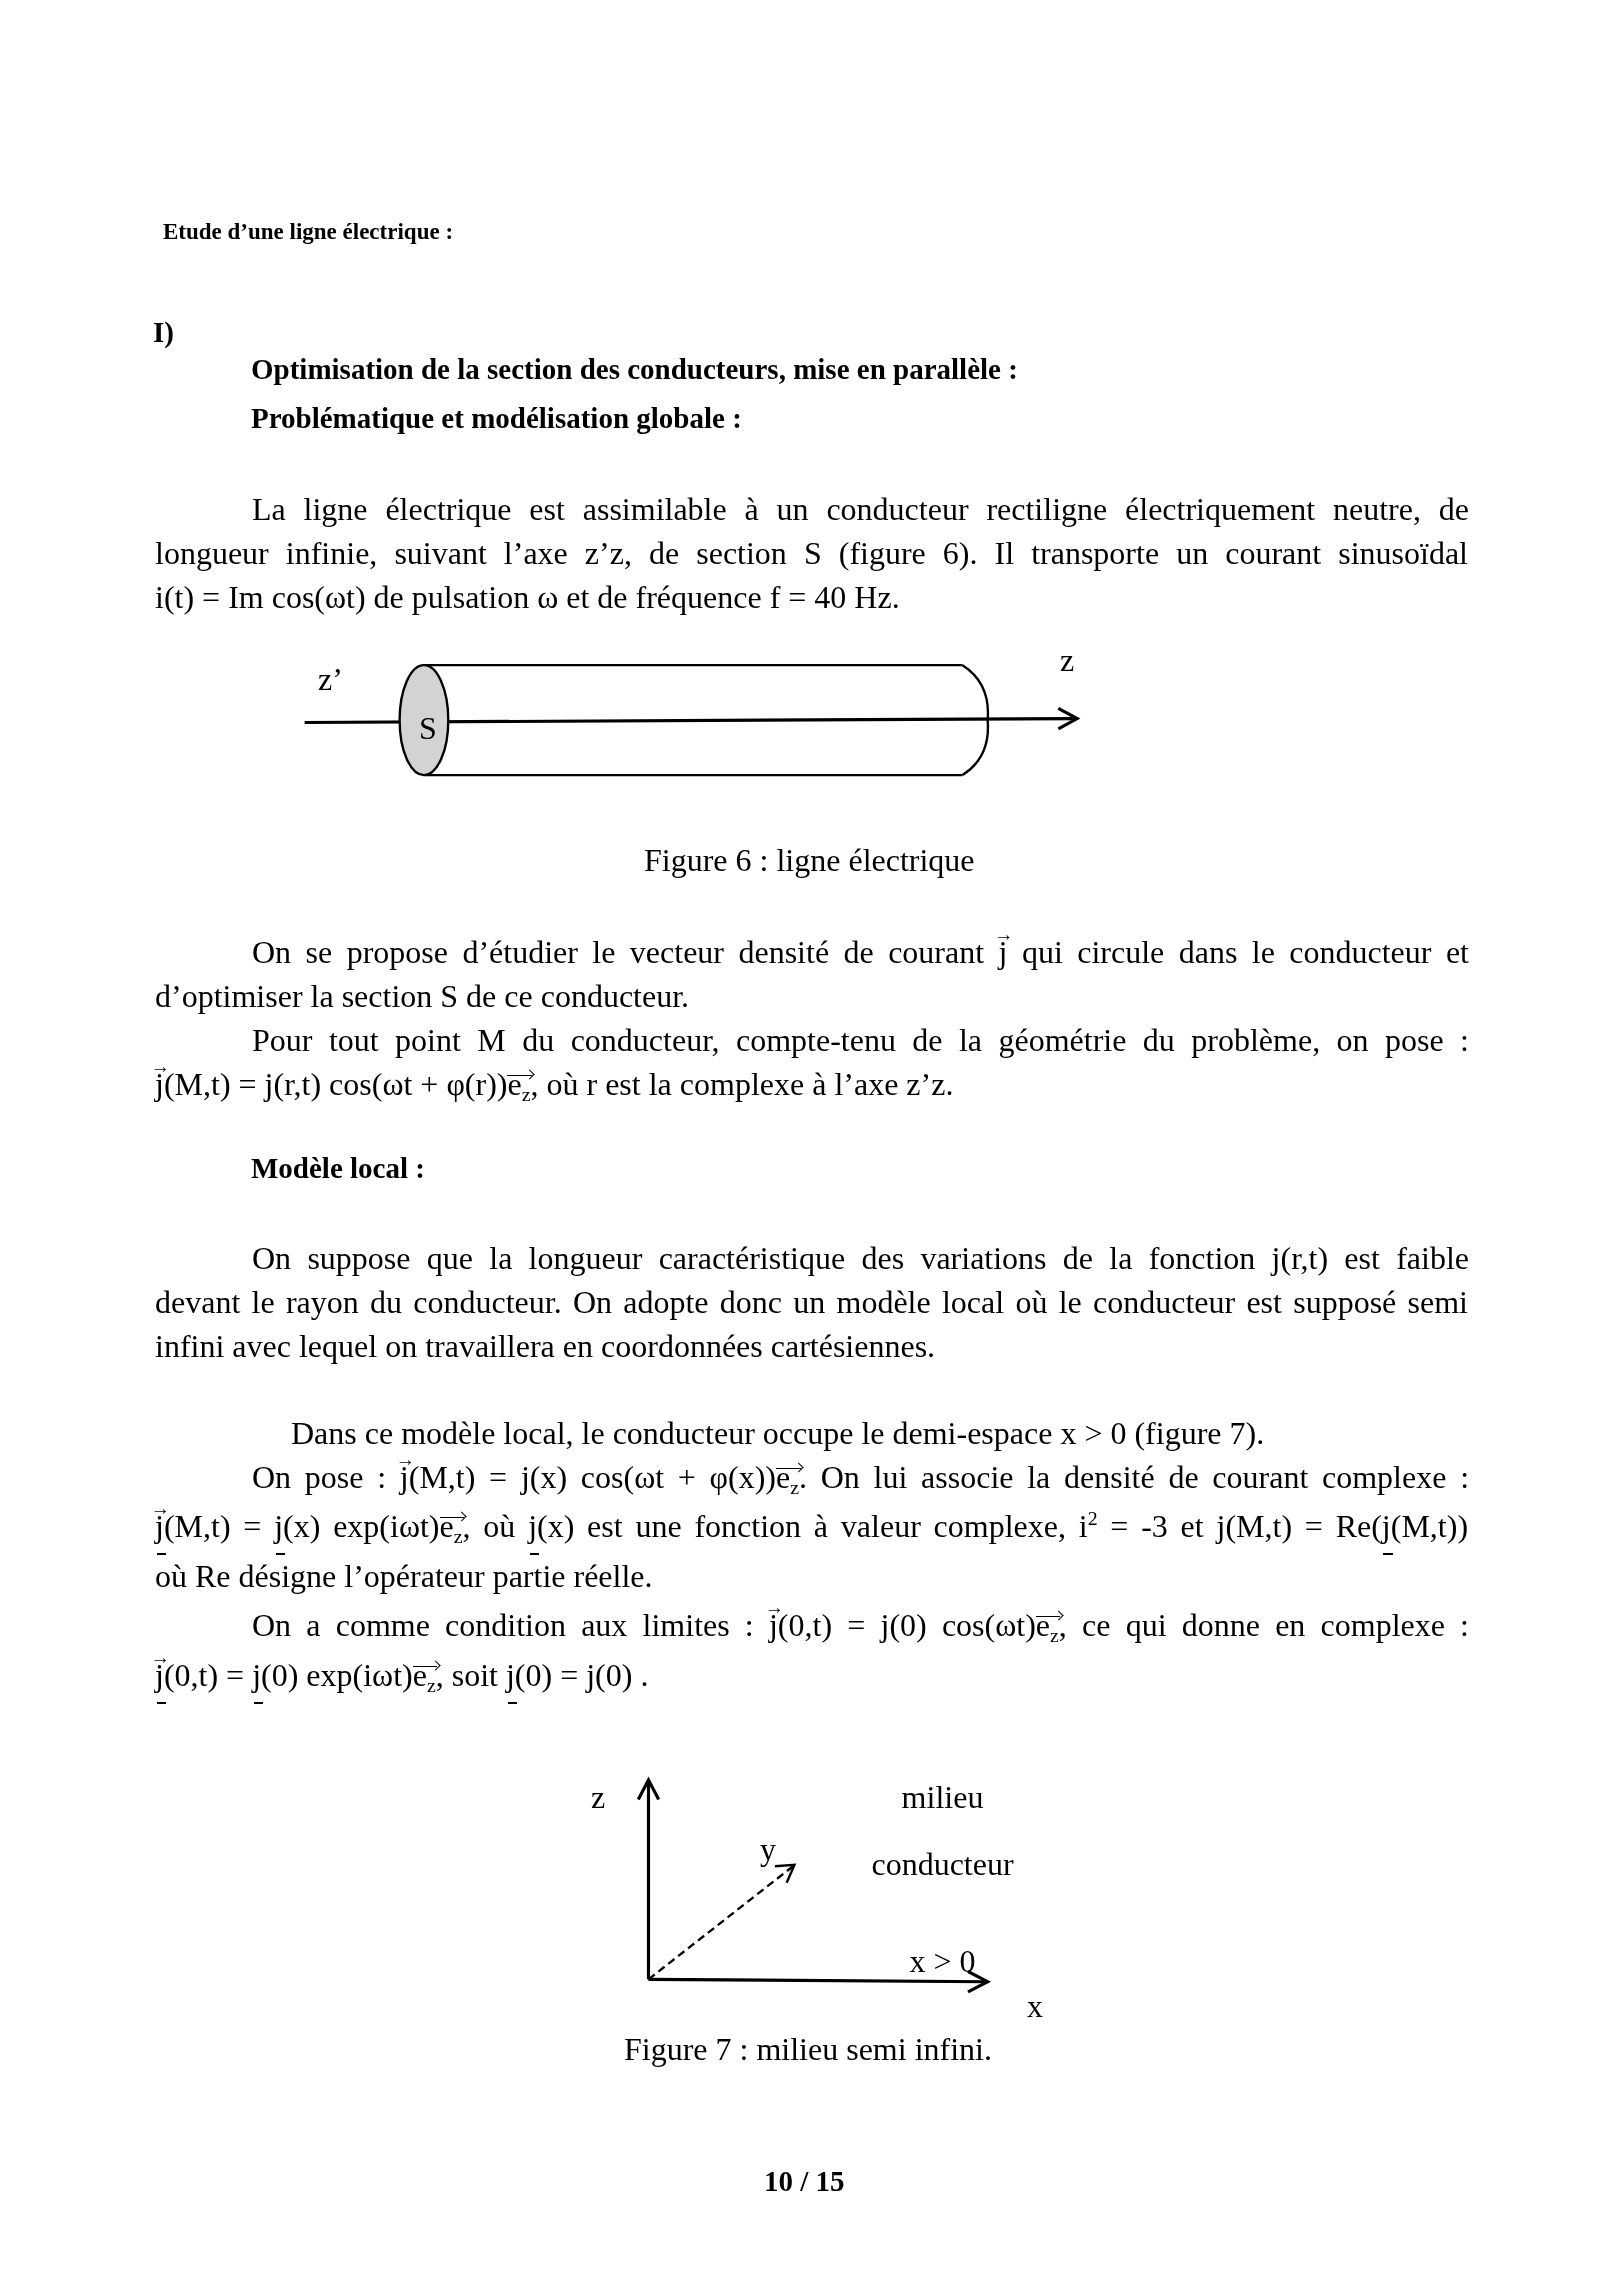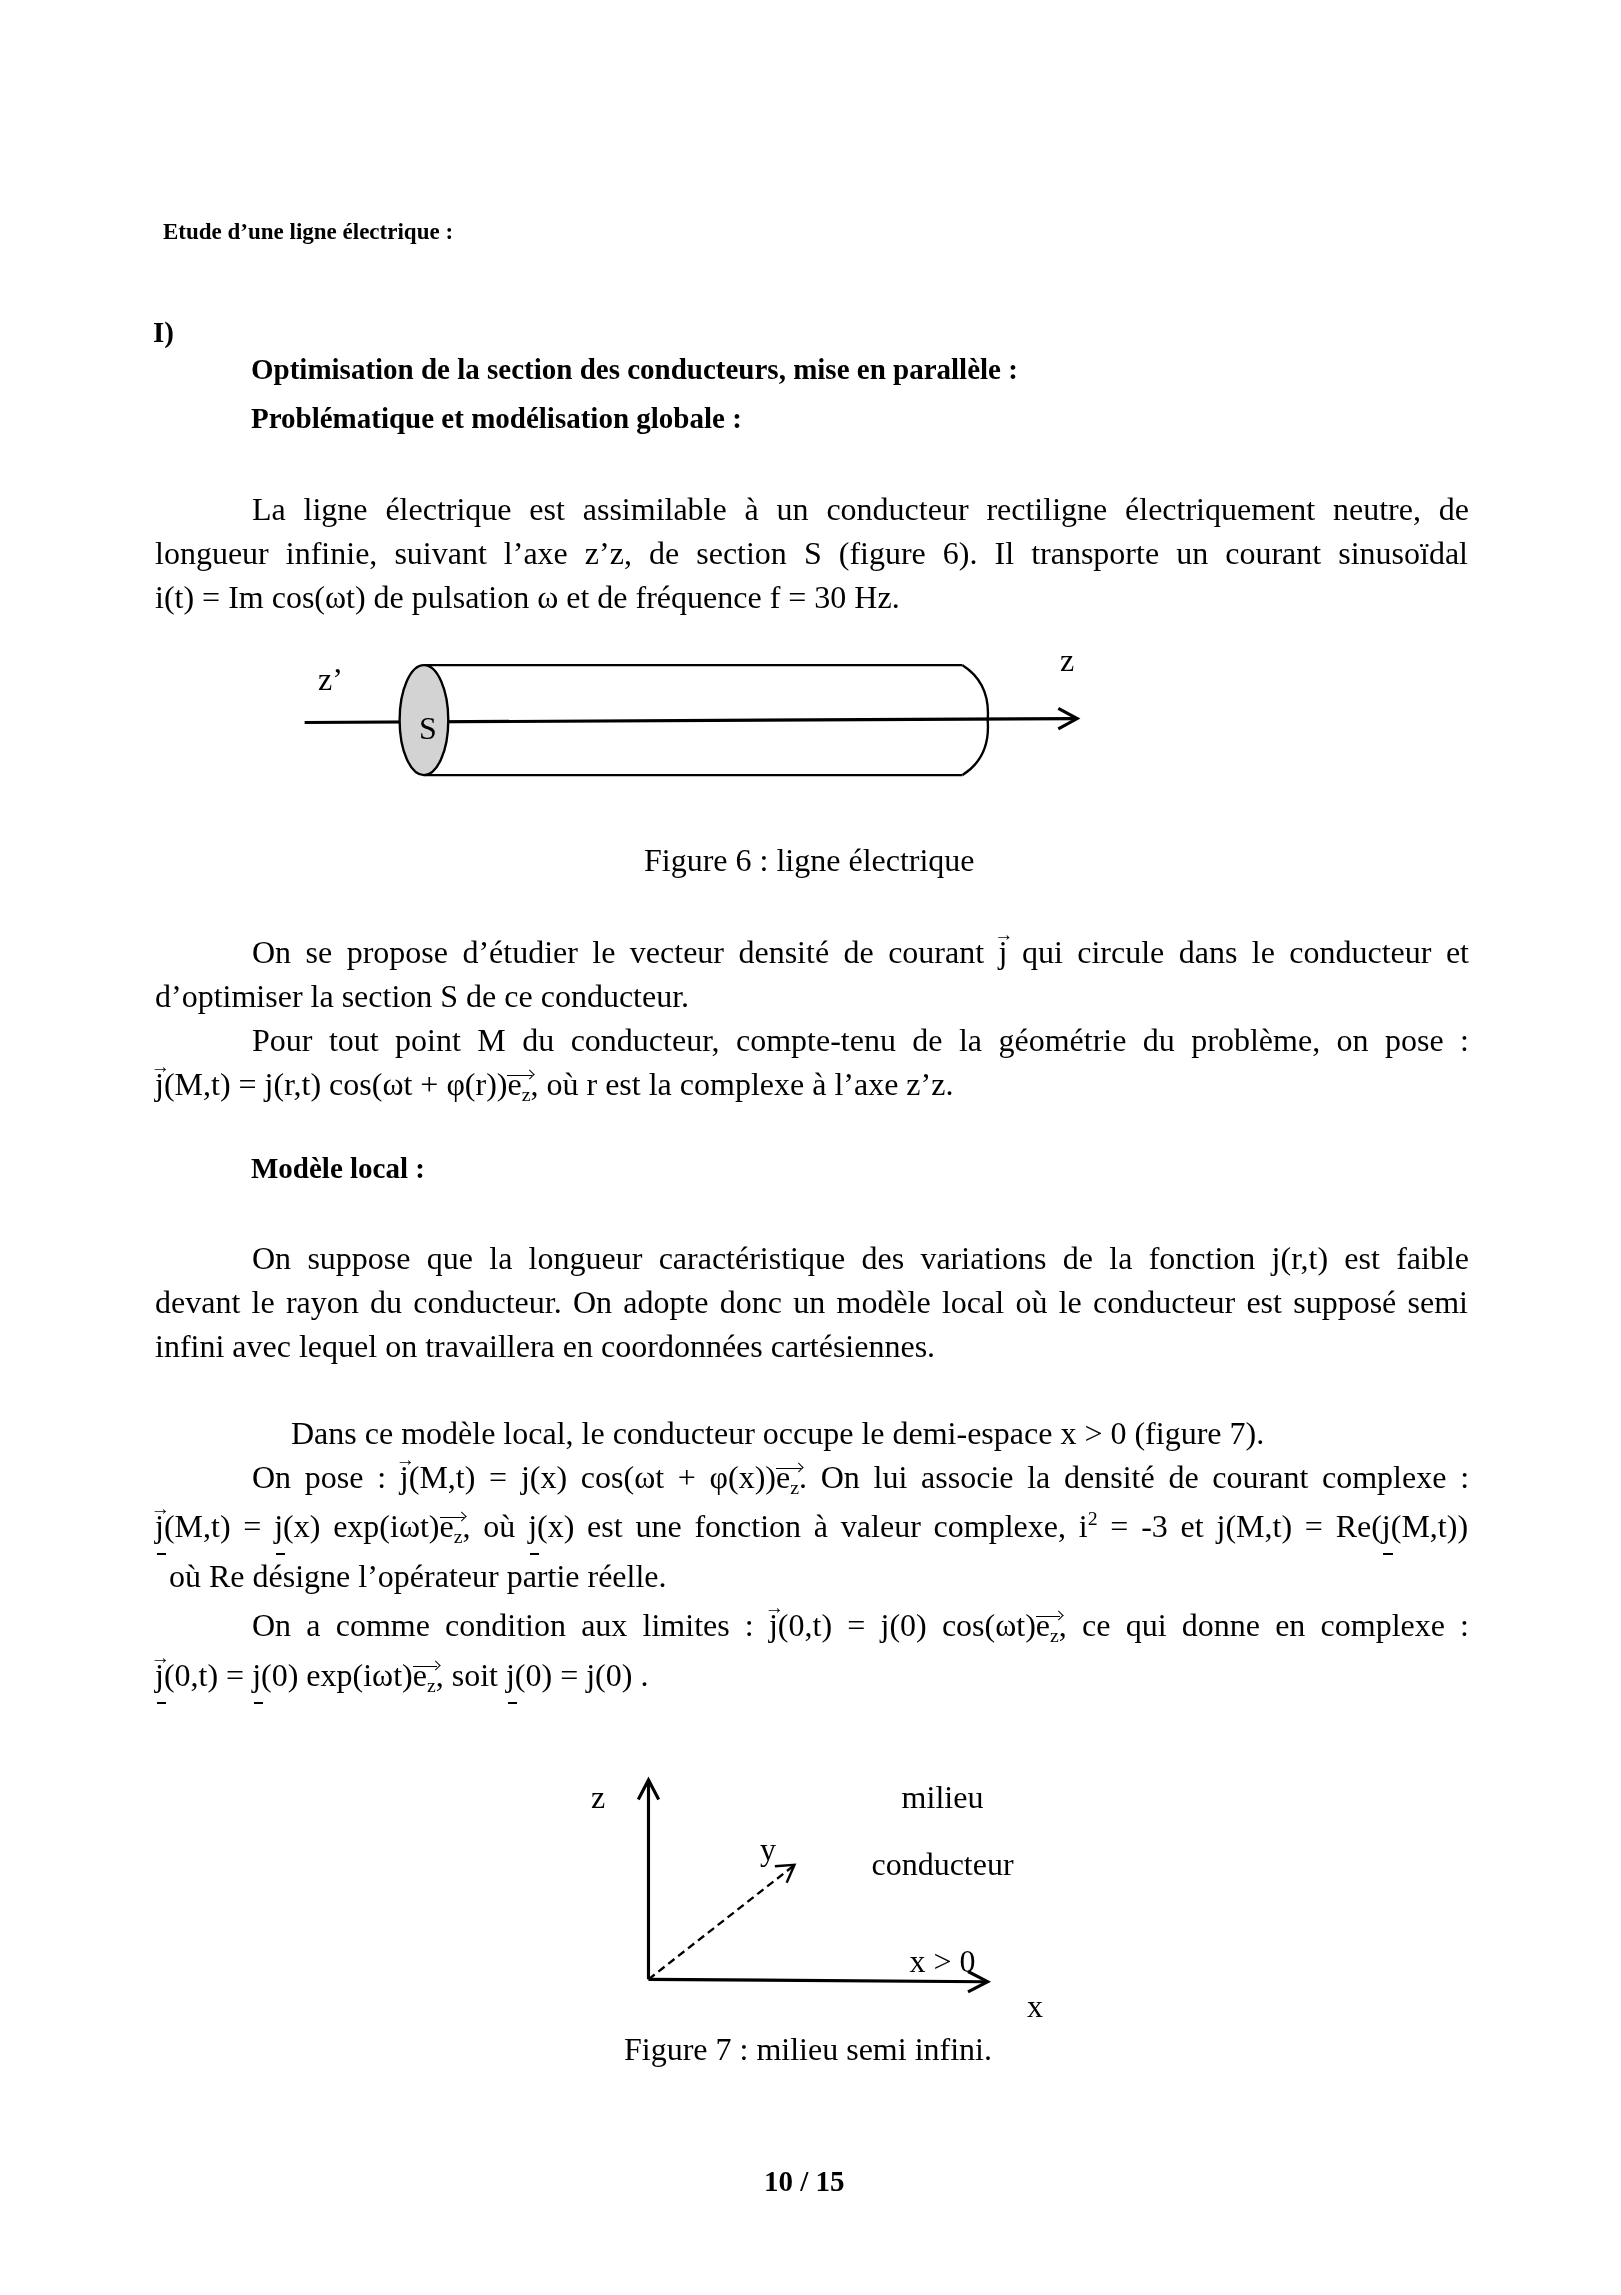--- a/index.html
+++ b/index.html
@@ -30,21 +30,21 @@
 </head>
 <body>
 
 <div class="ln title" style="left:163px; top:220px;">Etude d’une ligne électrique :</div>
 <div class="ln h" style="left:153px; top:318px;">I)</div>
 <div class="ln h" style="left:251px; top:318px;margin-top:37px;">Optimisation de la section des conducteurs, mise en parallèle :</div>
 <div class="ln h" style="left:251px; top:404px;">Problématique et modélisation globale :</div>
 
 <div class="ln body just" style="top:493px; padding-left:97px; width:1217px;">La ligne électrique est assimilable à un conducteur rectiligne électriquement neutre, de</div>
 <div class="ln body just" style="top:537px;">longueur infinie, suivant l’axe z’z, de section S (figure 6). Il transporte un courant sinusoïdal</div>
-<div class="ln body" style="left:155px; top:581px;">i(t) = Im cos(ωt) de pulsation ω et de fréquence f = 30 Hz.</div>
+<div class="ln body" style="left:155px; top:581px;">i(t) = Im cos(ωt) de pulsation ω et de fréquence f = 40 Hz.</div>
 
 <svg style="left:0; top:0;" width="1622" height="864" viewBox="0 0 2066 1100">
 
   <line x1="540" y1="847" x2="1226" y2="847" stroke="#000" stroke-width="3"></line>
   <line x1="540" y1="987" x2="1226" y2="987" stroke="#000" stroke-width="3"></line>
   <path d="M1226 847 Q1262 870 1258 917 Q1262 964 1226 987" fill="none" stroke="#000" stroke-width="3"></path>
 
   <line x1="388" y1="920" x2="1370" y2="915" stroke="#000" stroke-width="4"></line>
   <polyline points="1348,902 1372,915 1348,928" fill="none" stroke="#000" stroke-width="4"></polyline>
 
@@ -63,21 +63,21 @@
 
 <div class="ln h" style="left:251px; top:1154px;">Modèle local :</div>
 
 <div class="ln body just" style="top:1242px; padding-left:97px; width:1217px;">On suppose que la longueur caractéristique des variations de la fonction j(r,t) est faible</div>
 <div class="ln body just" style="top:1286px;">devant le rayon du conducteur. On adopte donc un modèle local où le conducteur est supposé semi</div>
 <div class="ln body" style="left:155px; top:1330px;">infini avec lequel on travaillera en coordonnées cartésiennes.</div>
 
 <div class="ln body" style="left:251px; top:1417px;margin-left:40px;">Dans ce modèle local, le conducteur occupe le demi-espace x &gt; 0 (figure 7).</div>
 <div class="ln body just" style="top:1461px; padding-left:97px; width:1217px;"><span>On pose : </span><span class="vec">j</span><span>(M,t) = j(x) cos(ωt + φ(x))</span><span class="ez"><span>e</span><sub>z</sub></span><span>.  On lui associe la densité de courant complexe :</span></div>
 <div class="ln body just" style="top:1510px;"><span class="vec cu">j</span><span>(M,t) = </span><span class="cu">j</span><span>(x) exp(iωt)</span><span class="ez"><span>e</span><sub>z</sub></span><span>,  où  </span><span class="cu">j</span><span>(x) est une fonction à valeur complexe, i</span><sup>2</sup><span> = -3 et j(M,t) = Re(</span><span class="cu">j</span><span>(M,t))</span></div>
-<div class="ln body" style="left:169px; top:1560px;">où Re désigne l’opérateur partie réelle.</div>
+<div class="ln body" style="left:155px; top:1560px;">où Re désigne l’opérateur partie réelle.</div>
 
 <div class="ln body just" style="top:1609px; padding-left:97px; width:1217px;"><span>On a comme condition aux limites : </span><span class="vec">j</span><span>(0,t) = j(0)  cos(ωt)</span><span class="ez"><span>e</span><sub>z</sub></span><span>, ce qui donne en complexe :</span></div>
 <div class="ln body" style="left:155px; top:1659px;"><span class="vec cu">j</span><span>(0,t) = </span><span class="cu">j</span><span>(0) exp(iωt)</span><span class="ez"><span>e</span><sub>z</sub></span><span>,  soit  </span><span class="cu">j</span><span>(0) = j(0) .</span></div>
 
 <svg style="left:0; top:0;" width="1622" height="2120" viewBox="0 0 2066 2700">
   <line x1="826" y1="2521" x2="826" y2="2270" stroke="#000" stroke-width="4"></line>
   <polyline points="813,2292 826,2267 839,2292" fill="none" stroke="#000" stroke-width="4"></polyline>
   <line x1="826" y1="2521" x2="1256" y2="2524" stroke="#000" stroke-width="4"></line>
   <polyline points="1233,2511 1258,2524 1233,2537" fill="none" stroke="#000" stroke-width="4"></polyline>
   <line x1="826" y1="2521" x2="1010" y2="2377" stroke="#000" stroke-width="3" stroke-dasharray="10,6"></line>

